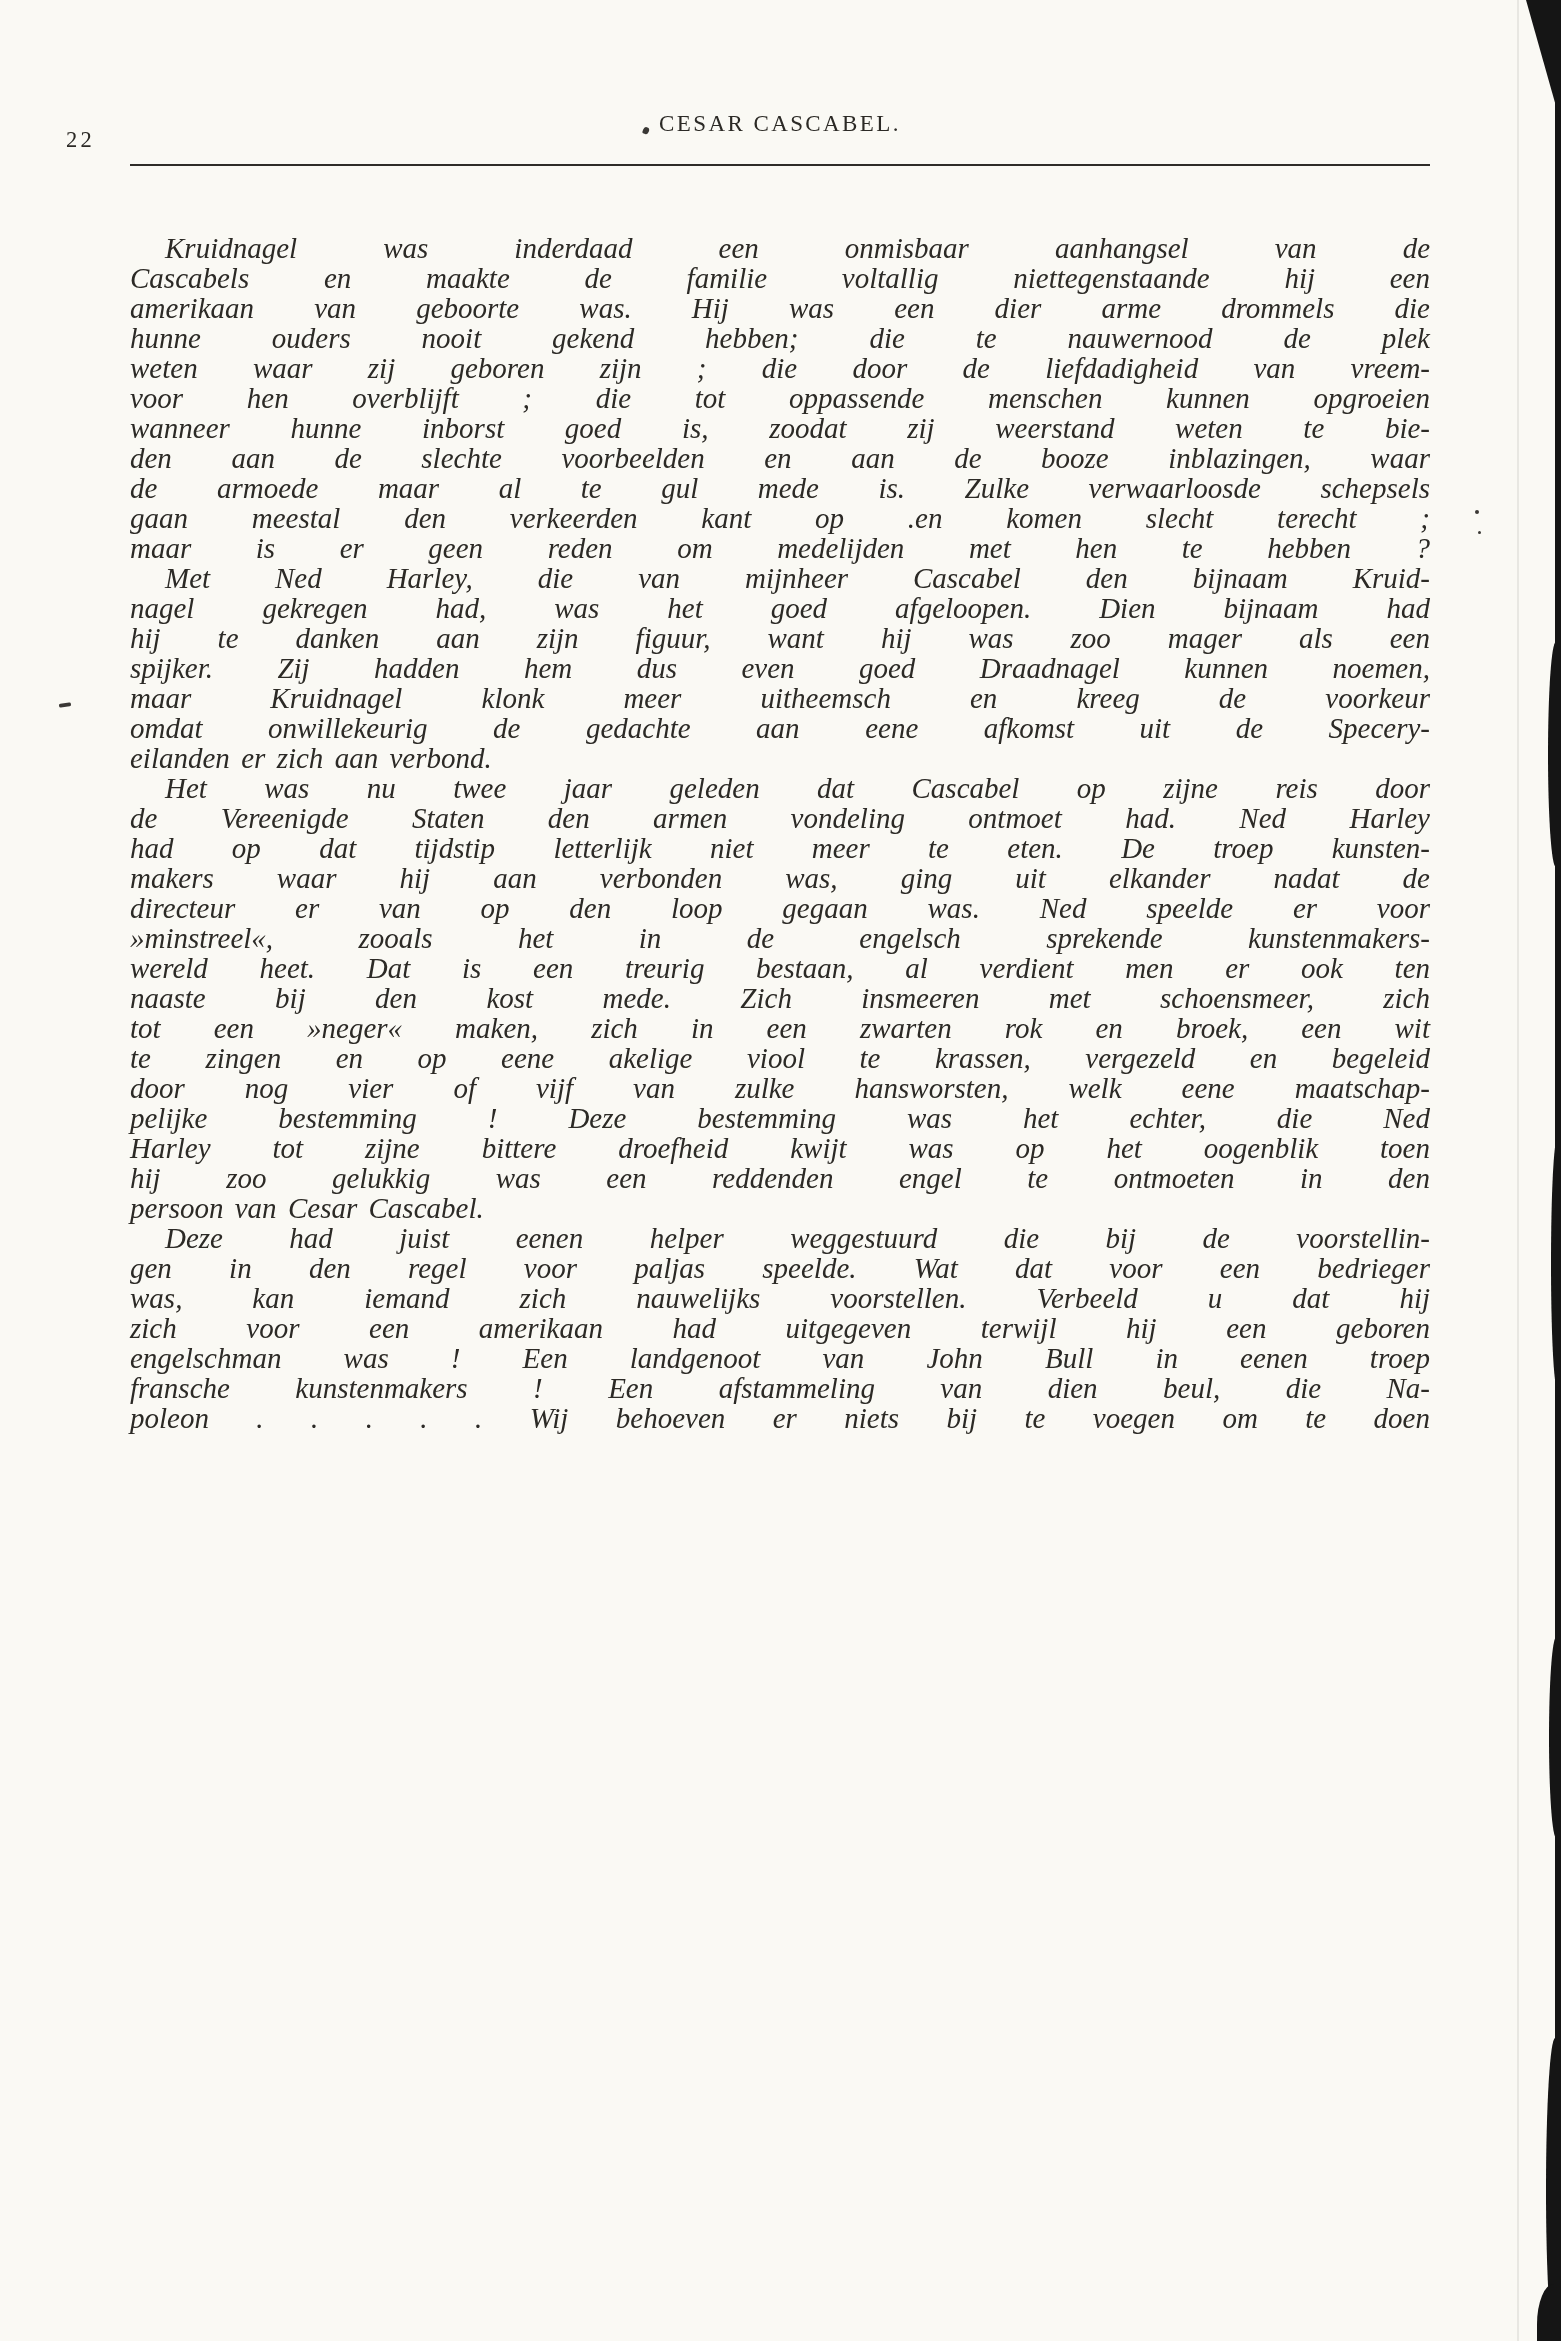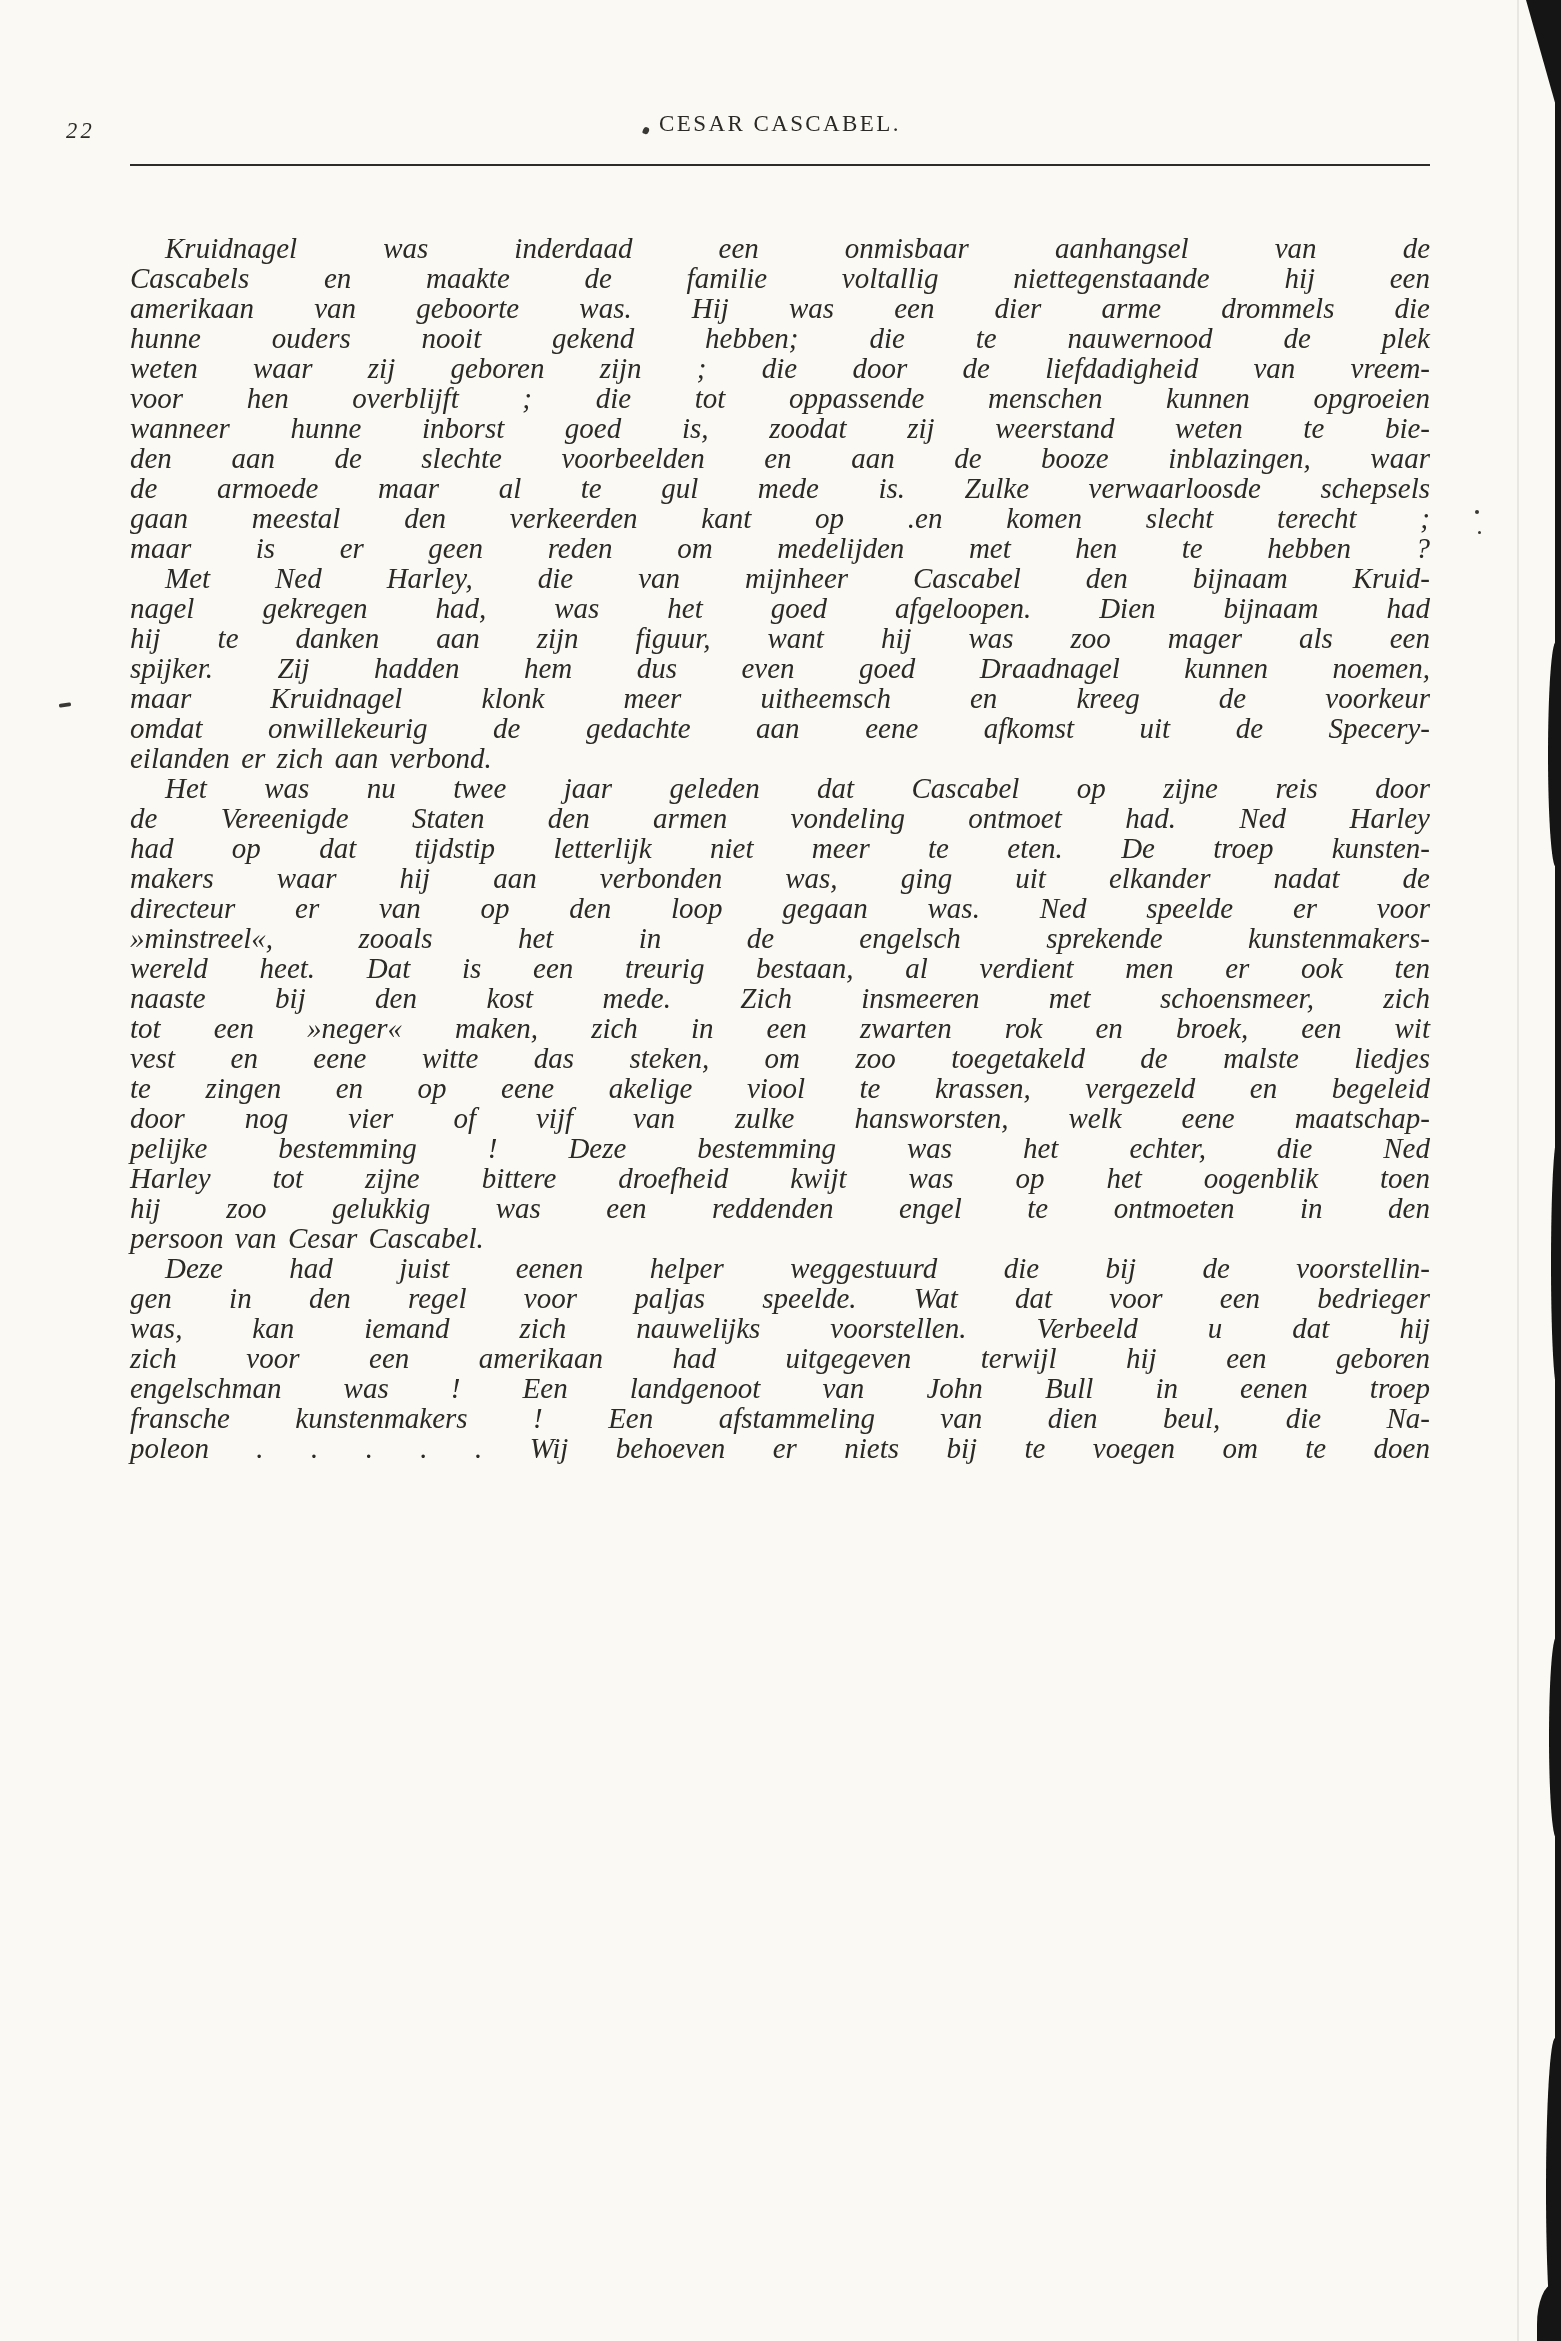--- a/index.html
+++ b/index.html
@@ -22,24 +22,23 @@
     top: 111px;
     width: 1300px;
   }
   .header {
     position: relative;
     height: 34px;
   }
   .page-number {
     position: absolute;
     left: -64px;
-    top: 7px;
+    top: 16px;
     font-size: 22.5px;
     letter-spacing: 3.2px;
-    font-style: italic;
   }
   .header-title {
     text-align: center;
     font-size: 23px;
     letter-spacing: 2.4px;
   }
   .rule {
     border-top: 2.4px solid #2e2c28;
     margin-top: 19px;
   }
@@ -126,21 +125,20 @@
         <div class="paragraph">
           <div class="line first">Het was nu twee jaar geleden dat Cascabel op zijne reis door</div>
           <div class="line">de Vereenigde Staten den armen vondeling ontmoet had. Ned Harley</div>
           <div class="line">had op dat tijdstip letterlijk niet meer te eten. De troep kunsten-</div>
           <div class="line">makers waar hij aan verbonden was, ging uit elkander nadat de</div>
           <div class="line">directeur er van op den loop gegaan was. Ned speelde er voor</div>
           <div class="line">»minstreel«, zooals het in de engelsch sprekende kunstenmakers-</div>
           <div class="line">wereld heet. Dat is een treurig bestaan, al verdient men er ook ten</div>
           <div class="line">naaste bij den kost mede. Zich insmeeren met schoensmeer, zich</div>
           <div class="line">tot een »neger« maken, zich in een zwarten rok en broek, een wit</div>
-          <div class="line">vest en eene witte das steken, om zoo toegetakeld de malste liedjes</div>
           <div class="line">te zingen en op eene akelige viool te krassen, vergezeld en begeleid</div>
           <div class="line">door nog vier of vijf van zulke hansworsten, welk eene maatschap-</div>
           <div class="line">pelijke bestemming ! Deze bestemming was het echter, die Ned</div>
           <div class="line">Harley tot zijne bittere droefheid kwijt was op het oogenblik toen</div>
           <div class="line">hij zoo gelukkig was een reddenden engel te ontmoeten in den</div>
           <div class="line short-end">persoon van Cesar Cascabel.</div>
         </div>
         <div class="paragraph">
           <div class="line first">Deze had juist eenen helper weggestuurd die bij de voorstellin-</div>
           <div class="line">gen in den regel voor paljas speelde. Wat dat voor een bedrieger</div>

